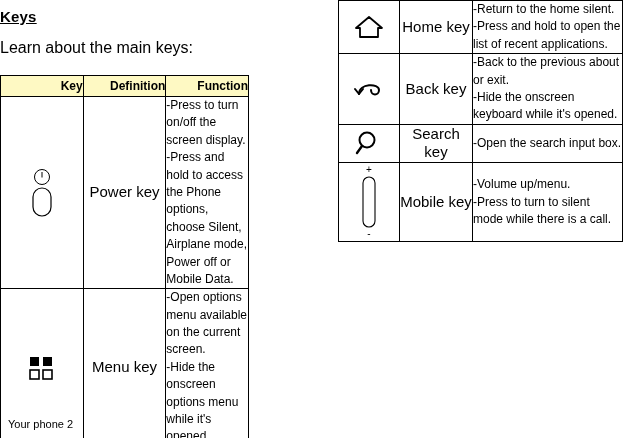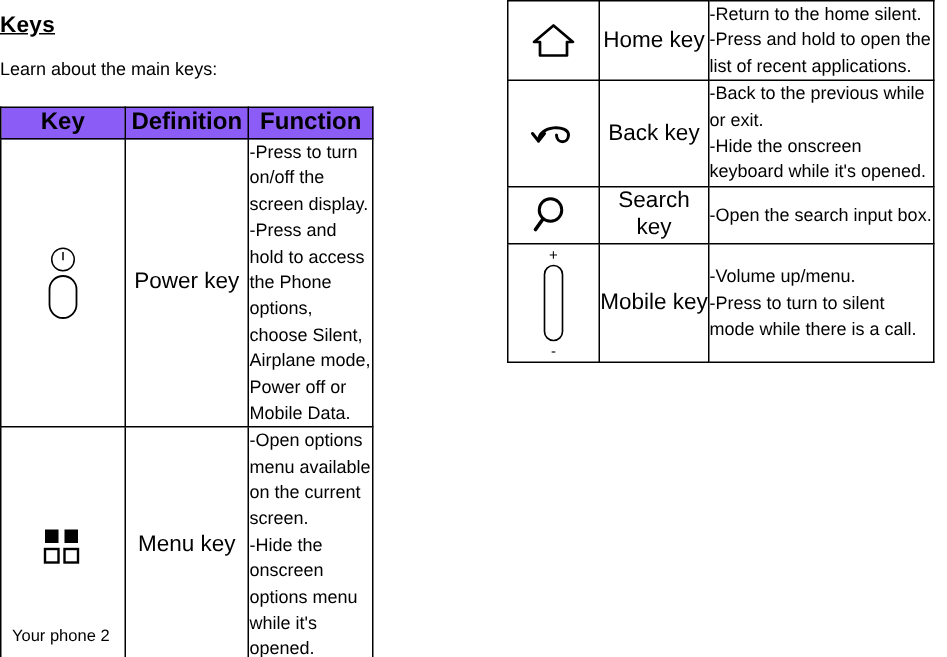--- a/index.html
+++ b/index.html
@@ -33,38 +33,38 @@
     width: 285px;
   }
   .heading {
     font-size: 15px;
     font-weight: bold;
     text-decoration: underline;
     margin: 0 0 14px 0;
     letter-spacing: 0.2px;
   }
   .intro {
-    font-size: 12px;
+    font-size: 16px;
     margin: 0 0 18px 0;
   }
   table.keytable {
     border-collapse: collapse;
     width: 100%;
     table-layout: fixed;
   }
   table.keytable th, table.keytable td {
     border: 1px solid #000000;
     vertical-align: middle;
     padding: 0;
   }
   .hdr-row th {
-    background: #8b5cf6;
-    font-size: 16px;
+    background: #fef9c3;
+    font-size: 12px;
     font-weight: bold;
-    text-align: center;
+    text-align: right;
     padding: 5px 6px 5px 8px;
     height: 20px;
   }
   .cell-icon {
     text-align: center;
     vertical-align: middle;
     width: 58px;
     padding: 4px 0;
   }
   .cell-name {
@@ -168,21 +168,21 @@
       </tr>
       <tr>
         <td class="cell-icon">
           <svg width="36" height="24" viewBox="0 0 36 24" aria-hidden="true">
             <path d="M8 17 C8 6, 28 6, 28 13 C28 19, 20 19, 20 13" fill="none" stroke="#000" stroke-width="2" stroke-linecap="round"></path>
             <path d="M8 17 L4 12 M8 17 L12 12" fill="none" stroke="#000" stroke-width="2" stroke-linecap="round"></path>
           </svg>
         </td>
         <td class="cell-name">Back key</td>
         <td class="cell-func">
-          <div>-Back to the previous while or exit.</div>
+          <div>-Back to the previous about or exit.</div>
           <div>-Hide the onscreen keyboard while it's opened.</div>
         </td>
       </tr>
       <tr>
         <td class="cell-icon">
           <svg width="34" height="30" viewBox="0 0 34 30" aria-hidden="true">
             <circle cx="15" cy="12" r="7.5" fill="none" stroke="#000" stroke-width="2"></circle>
             <line x1="10" y1="18" x2="5" y2="25" stroke="#000" stroke-width="2.4" stroke-linecap="round"></line>
           </svg>
         </td>

